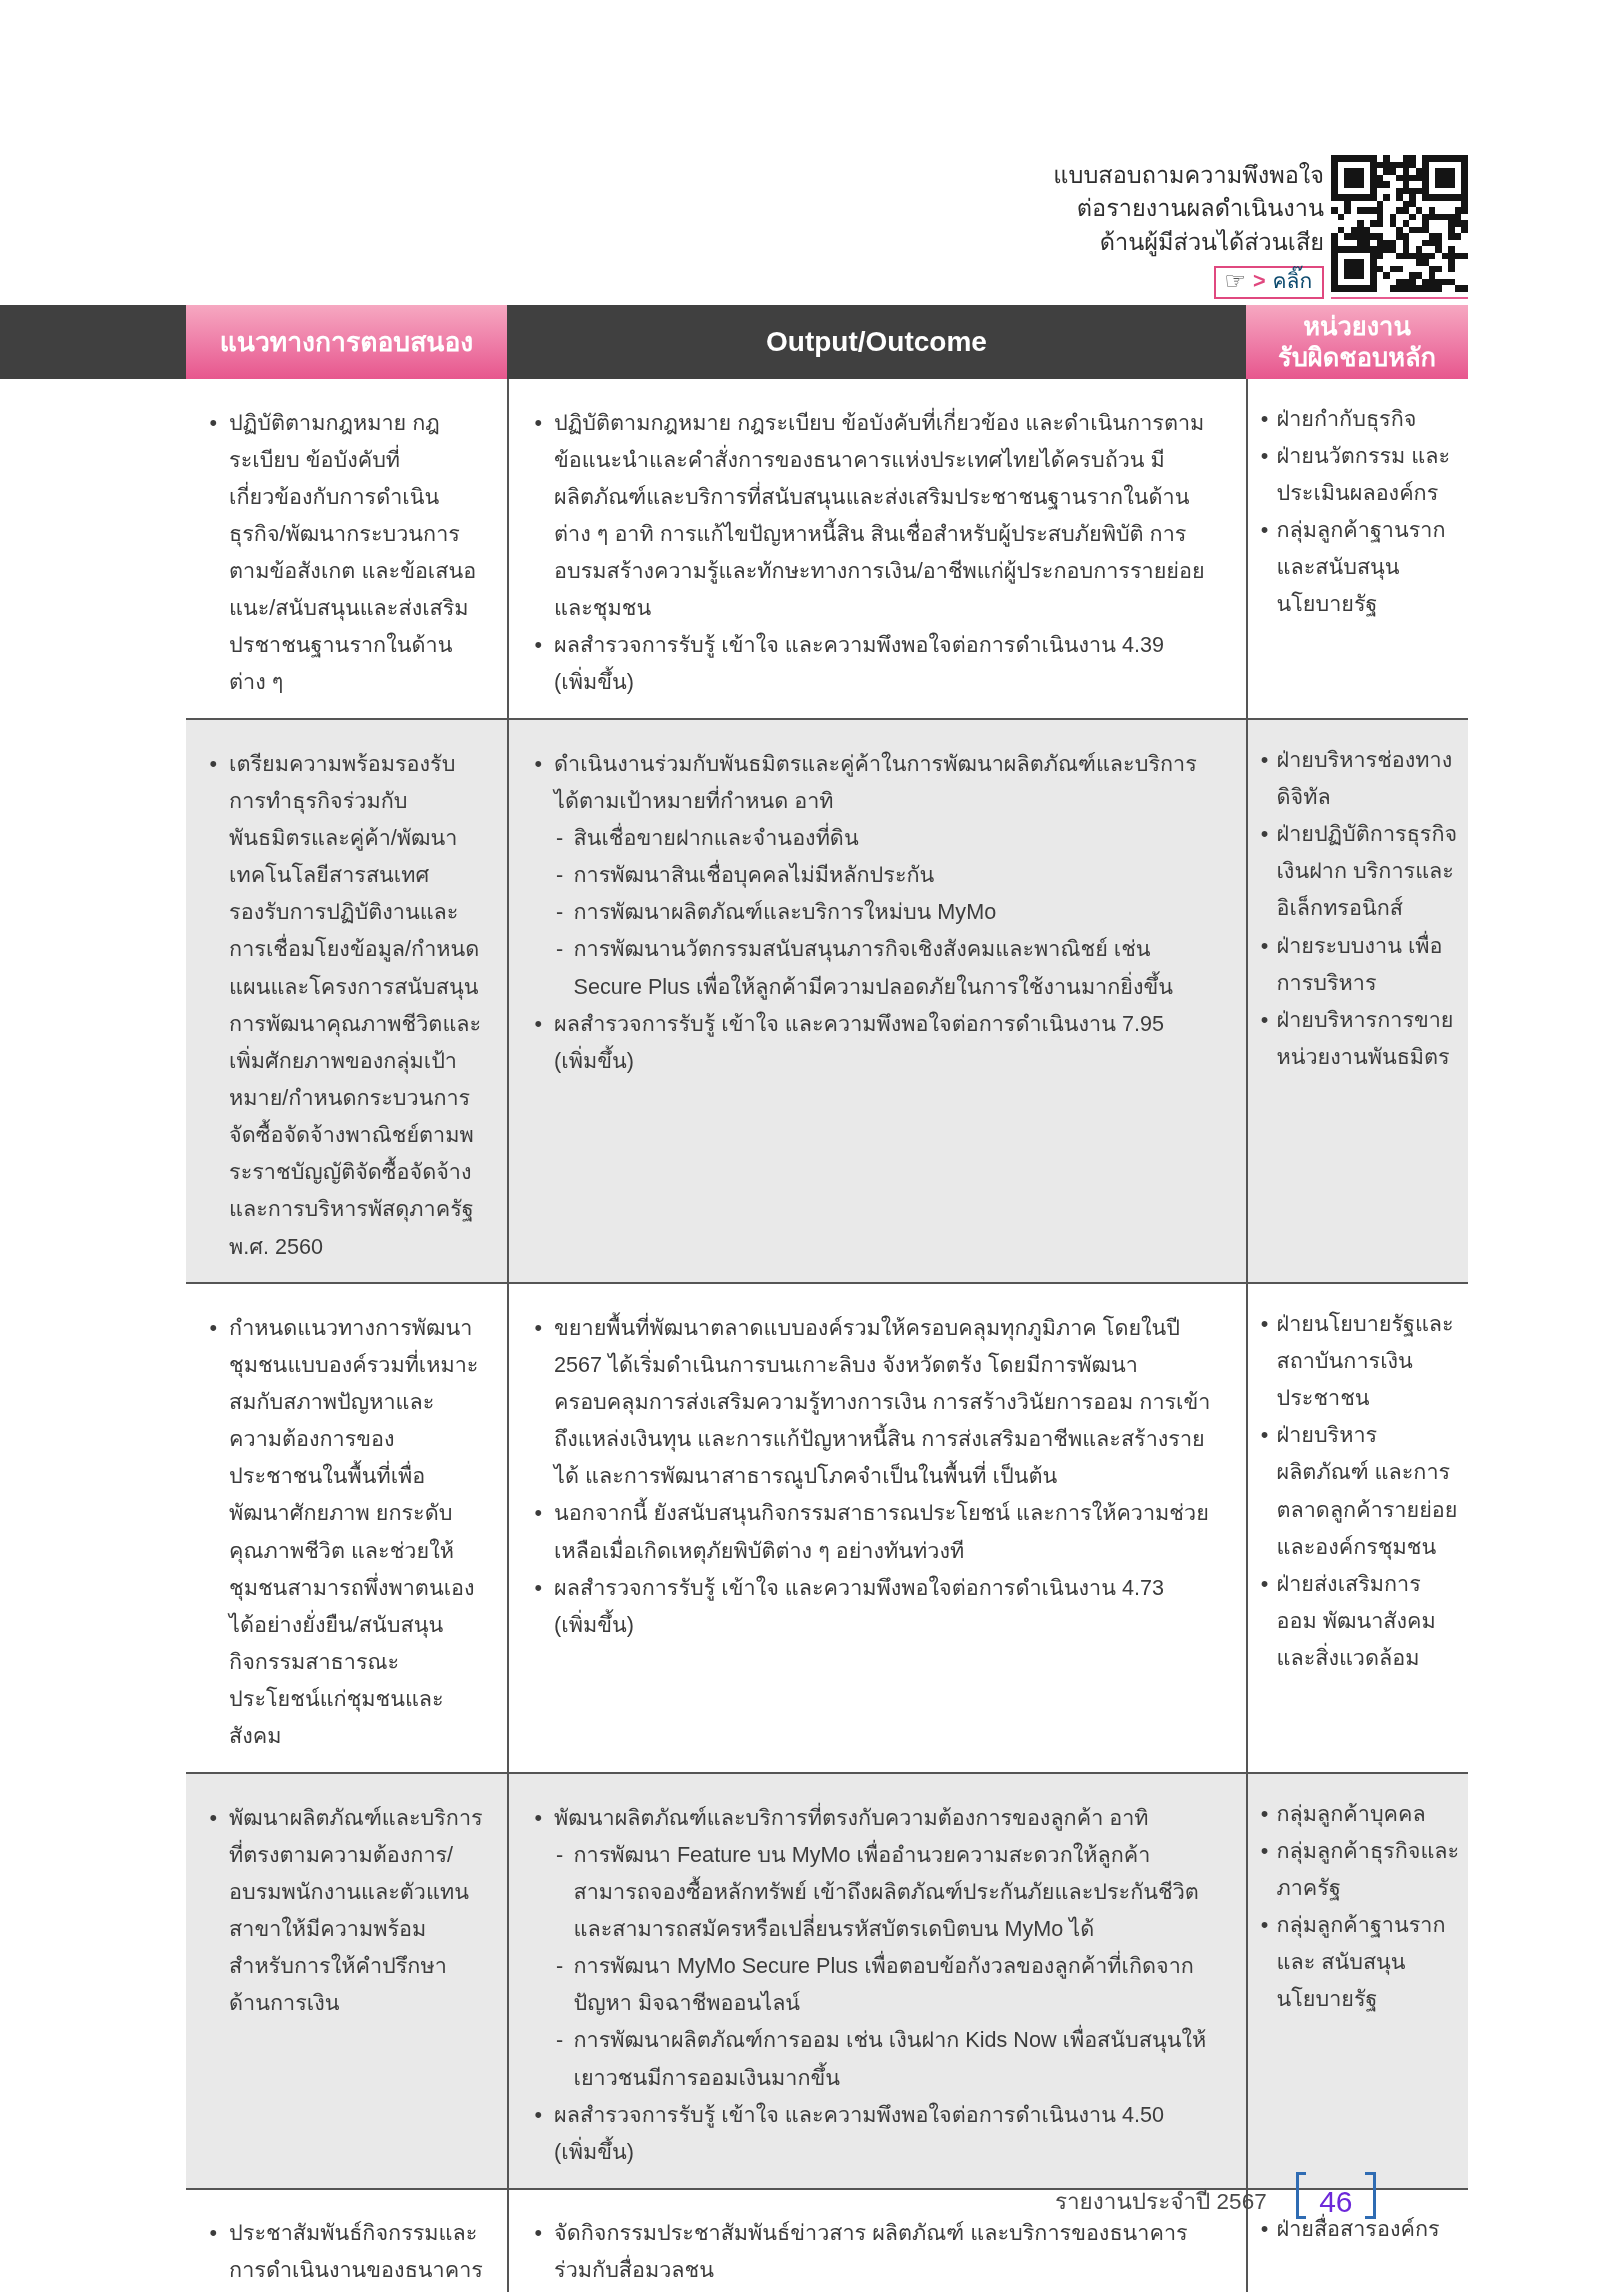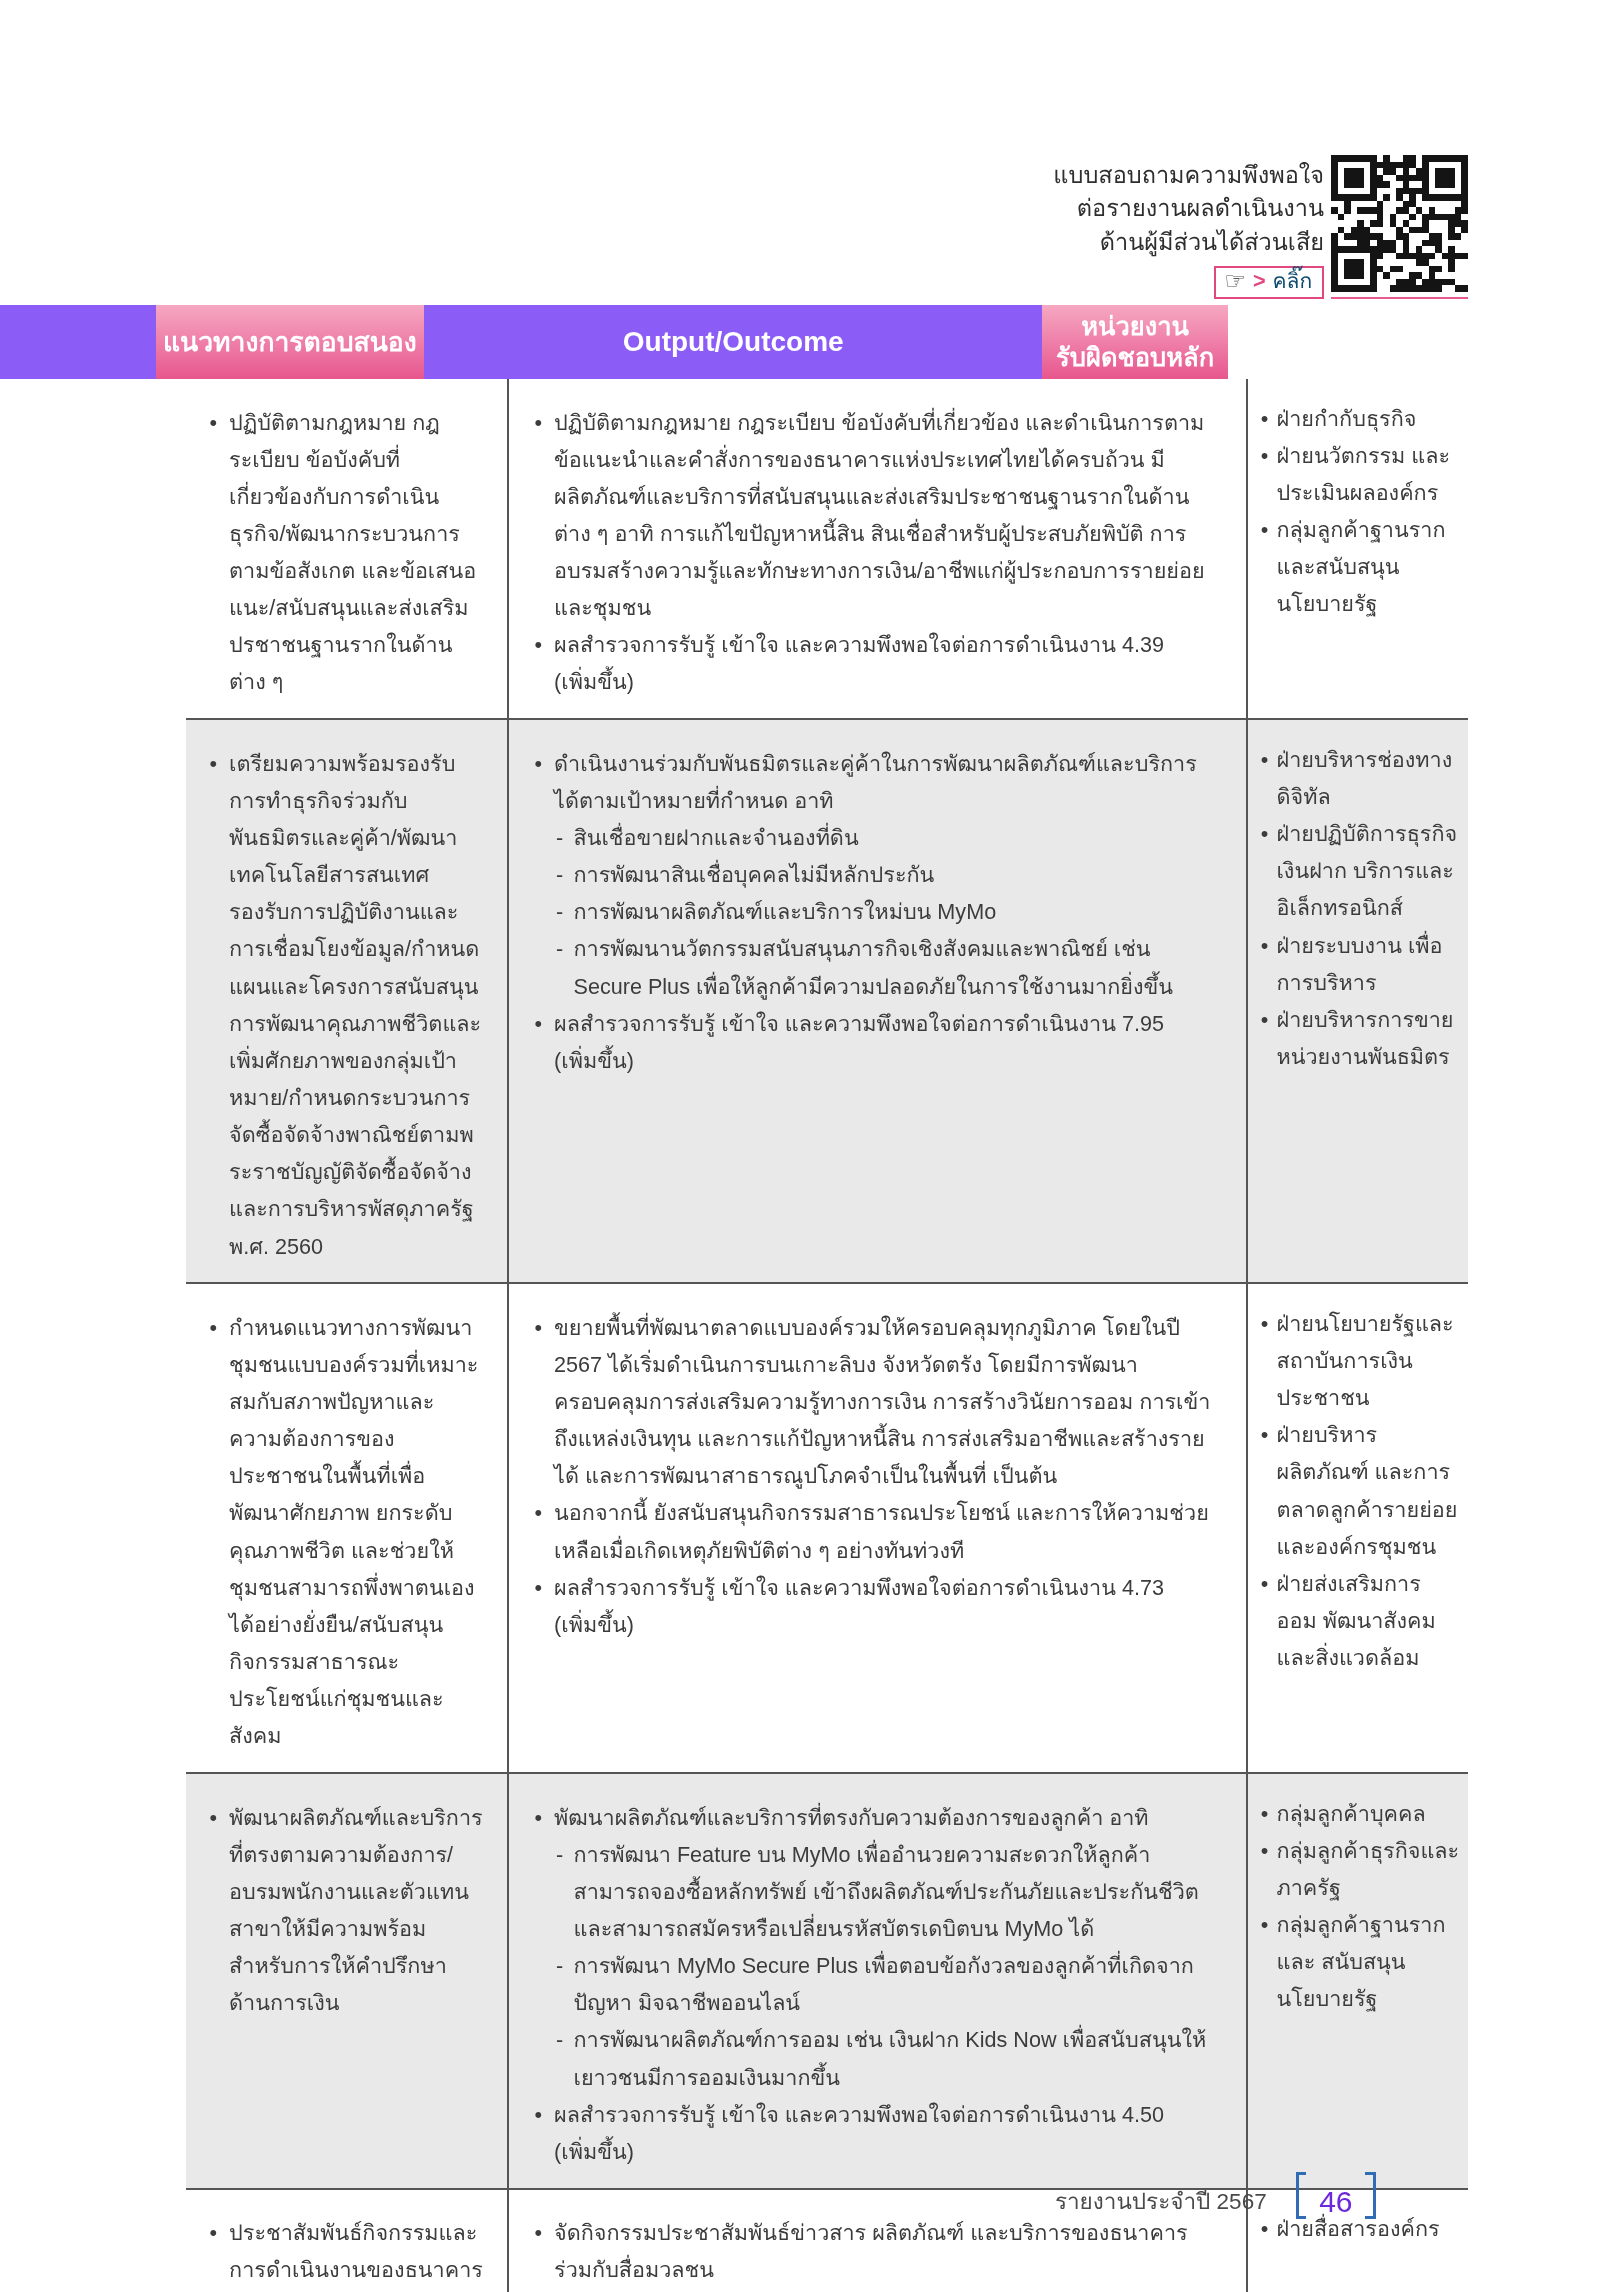--- a/index.html
+++ b/index.html
@@ -15,23 +15,23 @@
     display:inline-flex;align-items:center;gap:6.9px;margin-top:6.9px;
     border:2px solid #e0487f;padding:0 9.8px 2.9px 7.8px;background:#fff;cursor:pointer;
   }
   .hand{font-size:24.5px;color:#555;line-height:1;}
   .click-arrow{color:#e0487f;font-size:21.6px;font-weight:bold;line-height:1;}
   .click-label{font-size:21px;color:#0c4a6e;line-height:1.25;}
   .qr-wrap{padding-bottom:4.9px;border-bottom:2.9px solid #e75a8f;}
   .qr{display:grid;grid-template-columns:repeat(21,1fr);grid-template-rows:repeat(21,1fr);width:137px;height:137px;}
   .qm{background:#fff;} .qm.on{background:#141414;}
   
-  .header-band{position:absolute;top:305px;left:0;width:1228px;height:74px;display:flex;}
+  .header-band{position:absolute;top:305px;left:0;width:1468px;height:74px;display:flex;}
   .hb-seg{display:flex;align-items:center;justify-content:center;color:#fff;font-weight:bold;text-align:center;}
-  .hb-navy{background:#8b5cf6;}
+  .hb-navy{background:#404040;}
   .hb-pink{background:linear-gradient(180deg,#f6a8c1 0%,#ee7ba6 55%,#e7568d 100%);}
   .hb-blank{width:186px;}
   .hb-c1{width:321px;font-size:26.5px;}
   .hb-c2{width:739px;font-size:28px;}
   .hb-c3{width:222px;font-size:25.5px;line-height:1.2;white-space:pre-line;}
   
   .t-rows{position:absolute;top:379px;left:186px;width:1282px;border-bottom:2px solid #555;}
   .t-row{display:flex;background:#ffffff;border-top:2px solid #555;}
   .t-row:first-child{border-top:none;}
   .t-row:nth-child(even){background:#e9e9e9;}

